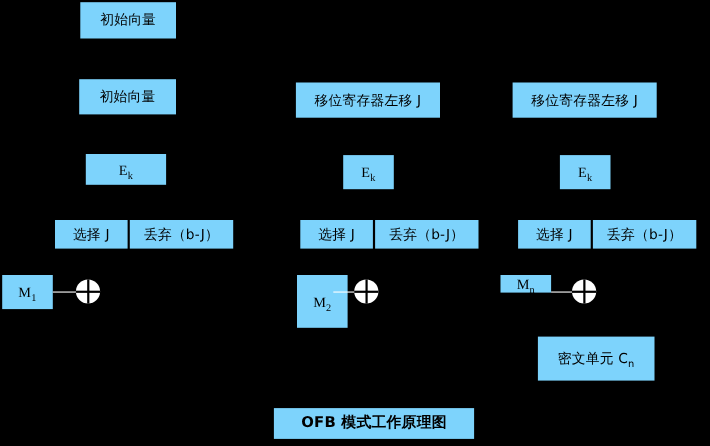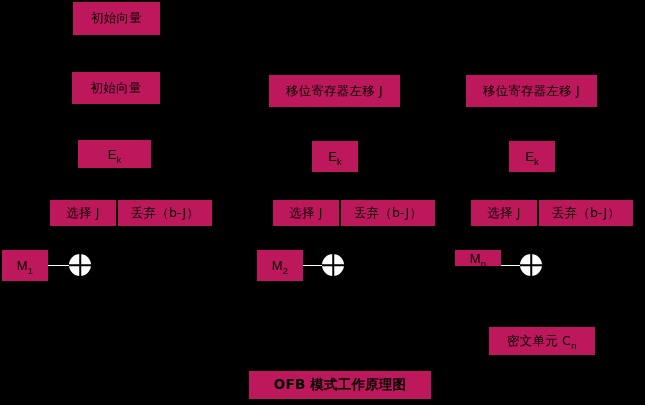--- a/index.html
+++ b/index.html
@@ -10,37 +10,37 @@
   #canvas {
     position: relative;
     width: 645px;
     height: 405px;
     background: #000000;
     overflow: hidden;
     font-family: "Liberation Sans", sans-serif;
   }
   .box {
     position: absolute;
-    background: #be185d;
+    background: #7dd3fc;
     color: #000000;
     display: flex;
     align-items: center;
     justify-content: center;
     box-sizing: border-box;
     font-size: 12px;
     line-height: 1;
     white-space: nowrap;
     letter-spacing: 0.2px;
   }
   .box-cn {
     font-family: "DejaVu Sans", "Liberation Sans", sans-serif;
     font-size: 12.5px;
   }
   .box-serif {
-    font-family: Liberation Sans, sans-serif;
+    font-family: Liberation Serif, serif;
     font-size: 13px;
   }
   .box-title {
     font-family: "DejaVu Sans", "Liberation Sans", sans-serif;
     font-weight: bold;
     font-size: 13.5px;
   }
   .sub {
     font-size: 0.72em;
     vertical-align: sub;
@@ -122,21 +122,21 @@
   </div>
 
   <div class="box box-cn" style="left:273px; top:200px; width:66px; height:26px;">
     <span>选择 J</span>
   </div>
 
   <div class="box box-cn" style="left:341px; top:200px; width:94px; height:26px;">
     <span>丢弃（b-J）</span>
   </div>
 
-  <div class="box box-serif" style="left:257px; top:250px; width:46px; height:31px;">
+  <div class="box box-serif" style="left:270px; top:250px; width:46px; height:48px;">
     <span><span>M</span><span class="sub">2</span></span>
   </div>
 
   <div class="lead" style="left:303px; top:265px; width:20px;"></div>
 
   <div class="xor" style="left:322px; top:254px;"></div>
 
 
   <div class="box box-cn" style="left:466px; top:75px; width:131px; height:32px;">
     <span>移位寄存器左移 J</span>
@@ -155,21 +155,21 @@
   </div>
 
   <div class="box box-serif" style="left:455px; top:250px; width:46px; height:16px;">
     <span><span>M</span><span class="sub">n</span></span>
   </div>
 
   <div class="lead" style="left:501px; top:265px; width:20px;"></div>
 
   <div class="xor" style="left:520px; top:254px;"></div>
 
-  <div class="box box-cn" style="left:489px; top:327px; width:106px; height:28px;">
+  <div class="box box-cn" style="left:489px; top:306px; width:106px; height:40px;">
     <span><span>密文单元 C</span><span class="sub">n</span></span>
   </div>
 
   <div class="box box-title" style="left:249px; top:371px; width:182px; height:28px;">
     <span>OFB 模式工作原理图</span>
   </div>
 
 </div>
 
 </body></html>

